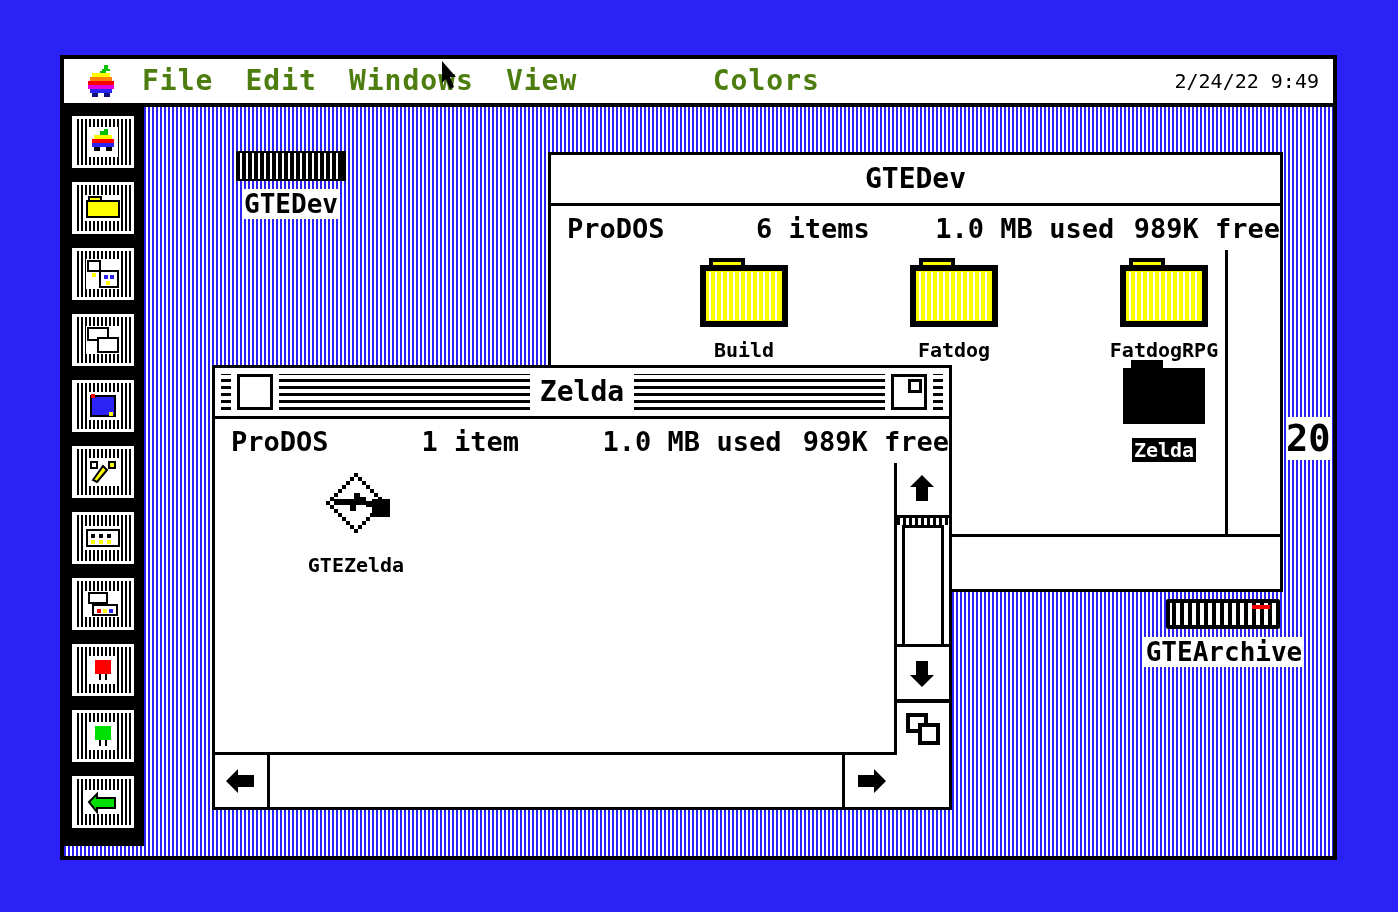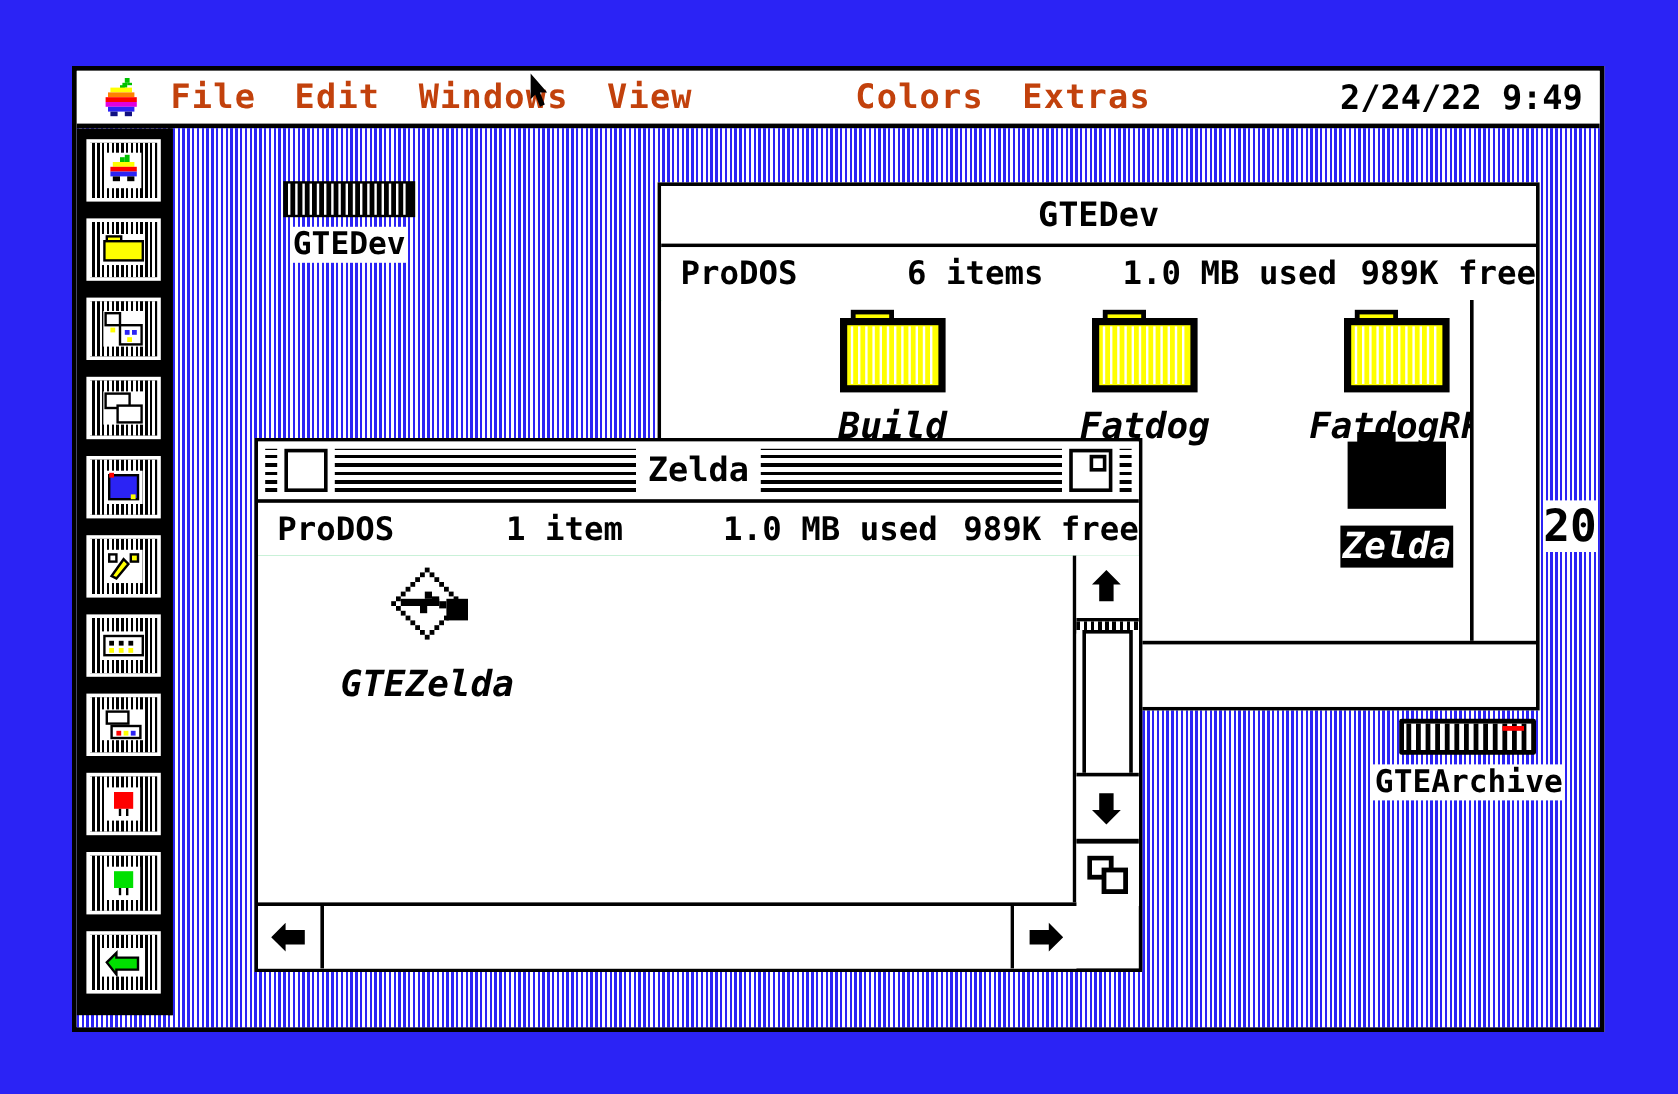--- a/index.html
+++ b/index.html
@@ -13,32 +13,32 @@
     position:absolute;left:60px;top:55px;width:1277px;height:805px;
     background:#fff;border:4px solid #000;box-sizing:border-box;
   }
   
   .menubar{
     position:absolute;left:0;top:0;right:0;height:48px;
     background:#fff;border-bottom:4px solid #000;box-sizing:border-box;
     display:flex;align-items:center;
   }
   .menu-item{
-    font-size:28px;font-weight:bold;color:#c2410c;letter-spacing:1px;
+    font-size:28px;font-weight:bold;color:#4d7c0f;letter-spacing:1px;
     padding:0 16px;line-height:44px;white-space:nowrap;
   }
   .menu-item.disabled{
     color:#000;opacity:1;
     background-image:repeating-linear-gradient(0deg,#fff 0 1px,transparent 1px 2px);
     -webkit-background-clip:text;background-clip:text;
     -webkit-text-fill-color:transparent;
     filter:contrast(1);
   }
   .menu-clock{
-    margin-left:auto;font-size:28px;font-weight:bold;padding-right:14px;
+    margin-left:auto;font-size:20px;font-weight:normal;padding-right:14px;
     white-space:nowrap;
   }
   .apple-logo{width:30px;height:32px;margin:0 10px 0 22px;position:relative;}
   .apple-logo svg{display:block;}
   .cursor-arrow{position:absolute;left:378px;top:2px;width:18px;height:30px;}
   
   .desktop{
     position:absolute;left:0;top:48px;right:0;bottom:0;
     background-image:repeating-linear-gradient(90deg,#2b23f5 0 2px,#ffffff 2px 4px);
     background-color:#2b23f5;
@@ -87,22 +87,22 @@
   }
   .infobar{
     height:44px;border-bottom:1px solid #22c55e;display:flex;align-items:center;
     font-size:27px;font-weight:bold;background:#fff;
   }
   .infobar span{white-space:nowrap;}
   .win-body{position:absolute;left:0;right:0;background:#fff;overflow:hidden;}
   
   .file-icon{position:absolute;text-align:center;width:150px;}
   .file-label{
-    font-size:30px;font-weight:bold;background:#fff;color:#000;
-    display:inline-block;padding:0 2px;white-space:nowrap;margin-top:2px;font-style:italic;
+    font-size:20px;font-weight:bold;background:#fff;color:#000;
+    display:inline-block;padding:0 2px;white-space:nowrap;margin-top:2px;
   }
   .file-label.sel{background:#000;color:#fff;}
   
   .sb-v{position:absolute;top:0;bottom:0;width:52px;border-left:3px solid #000;background:#fff;}
   .sb-h{position:absolute;left:0;right:0;height:52px;border-top:3px solid #000;background:#fff;}
   .sb-arrow{width:52px;height:52px;display:flex;align-items:center;justify-content:center;background:#fff;}
   .sb-arrow.h{border-right:3px solid #000;}
   .sb-arrow.hr{border-left:3px solid #000;}
   .sb-arrow.top{border-bottom:3px solid #000;}
   .sb-arrow.bot{border-top:3px solid #000;border-bottom:3px solid #000;}
@@ -139,21 +139,20 @@
         <rect x="3" y="14" width="3" height="2" fill="#101080"></rect>
         <rect x="9" y="14" width="3" height="2" fill="#101080"></rect>
       </svg>
     </div>
     <div class="menu-item">File</div>
     <div class="menu-item">Edit</div>
     <div class="menu-item">Windows</div>
     <div class="menu-item">View</div>
     <div class="menu-item disabled">Disk</div>
     <div class="menu-item">Colors</div>
-    <div class="menu-item">Extras</div>
     <div class="menu-clock">2/24/22 9:49</div>
     <div class="cursor-arrow">
       <svg width="18" height="30" viewBox="0 0 9 15">
         <polygon points="0,0 0,11 2,9 4,14 6,13 4,8 7,8" fill="#000"></polygon>
       </svg>
     </div>
   </div>
 
   <div class="desktop">
 

